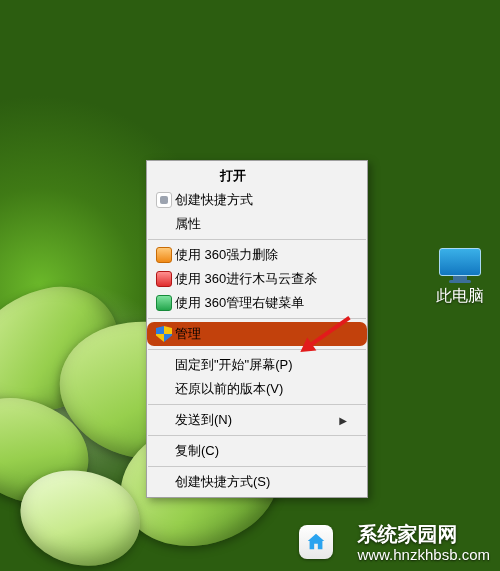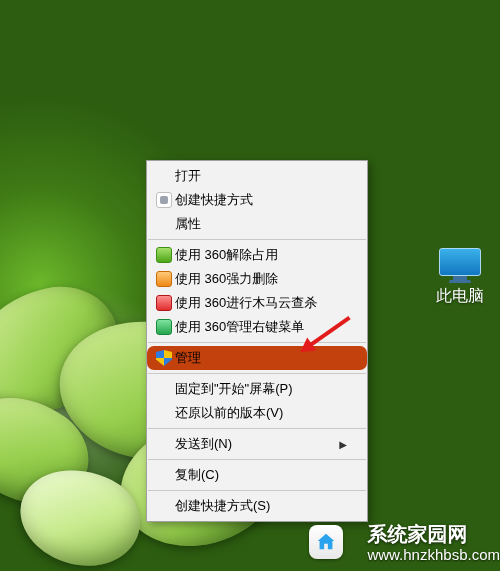--- a/index.html
+++ b/index.html
@@ -30,21 +30,21 @@
   .desktop-icon .stand{width:14px;height:4px;background:#3c6f99;margin:0 auto;}
   .desktop-icon .base{width:22px;height:3px;background:#3c6f99;margin:0 auto;border-radius:2px;}
 
   
   .menu{
     position:absolute; left:146px; top:160px; width:222px;
     background:#f2f2f2; border:1px solid #a0a0a0; padding:3px 0;
     box-shadow:3px 3px 8px rgba(0,0,0,0.35);
   }
   .item{display:flex;align-items:center;height:24px;padding:0 20px 0 6px;white-space:nowrap;color:#000;cursor:default;}
-  .item.bold{font-weight:400;}
+  .item.bold{font-weight:700;margin-left:45px;}
   .item.hover{background:#c2410c;border-radius:7px;}
   .item .ic{width:22px;height:18px;display:flex;align-items:center;justify-content:center;flex-shrink:0;}
   .item .txt{flex:1;}
   .item .arrow{width:10px;text-align:right;color:#333;font-size:10px;}
   .sep{height:1px;margin:3px 1px;background:#c9c9c9;}
 
   
   .ico{width:16px;height:16px;display:block;border-radius:3px;}
   .ico-uninstall{background:#ffffff;border:1px solid #bfbfbf;position:relative;}
   .ico-uninstall:after{content:"";position:absolute;left:3px;top:3px;width:8px;height:8px;border-radius:2px;background:#9ca3af;}
@@ -58,21 +58,21 @@
   .shield .q3{position:absolute;left:0;top:8px;width:8px;height:8px;background:#f6c40e;}
   .shield .q4{position:absolute;left:8px;top:8px;width:8px;height:8px;background:#2d7de0;}
   .shield{clip-path:polygon(50% 0%,100% 12%,100% 60%,50% 100%,0% 60%,0% 12%);}
 
   
   .pointer{position:absolute;left:304px;top:330px;transform:rotate(-35deg);}
   .pointer .shaft{width:50px;height:4px;background:#e21b1b;}
   .pointer .head{position:absolute;left:-10px;top:-6px;width:0;height:0;border-right:14px solid #e21b1b;border-top:8px solid transparent;border-bottom:8px solid transparent;}
 
   
-  .watermark{position:absolute;right:0;bottom:8px;display:flex;align-items:center;gap:24px;}
+  .watermark{position:absolute;right:10px;bottom:8px;display:flex;align-items:center;gap:24px;}
   .watermark .badge{width:34px;height:34px;border-radius:8px;background:linear-gradient(180deg,#ffffff,#e8e8e8);display:flex;align-items:center;justify-content:center;box-shadow:0 1px 3px rgba(0,0,0,0.4);}
   .watermark .badge svg{width:22px;height:22px;}
   .watermark .text{color:#fff;font-weight:700;font-size:20px;text-shadow:0 1px 3px rgba(0,0,0,0.7);}
   .watermark .url{color:#fff;font-size:15px;text-shadow:0 1px 2px rgba(0,0,0,0.7);margin-top:-2px;}
   .watermark .col{display:flex;flex-direction:column;align-items:flex-start;}
 </style>
 </head>
 <body>
 
 <div class="desktop">
@@ -100,26 +100,20 @@
         <span class="ic">
           <span class="ico ico-uninstall"></span>
         </span>
         <span class="txt">创建快捷方式</span>
       </div>
       <div class="item">
         <span class="ic"></span>
         <span class="txt">属性</span>
       </div>
       <div class="sep"></div>
-      <div class="item">
-        <span class="ic">
-          <span class="ico ico-green"></span>
-        </span>
-        <span class="txt">使用 360解除占用</span>
-      </div>
       <div class="item">
         <span class="ic">
           <span class="ico ico-orange"></span>
         </span>
         <span class="txt">使用 360强力删除</span>
       </div>
       <div class="item">
         <span class="ic">
           <span class="ico ico-red"></span>
         </span>

